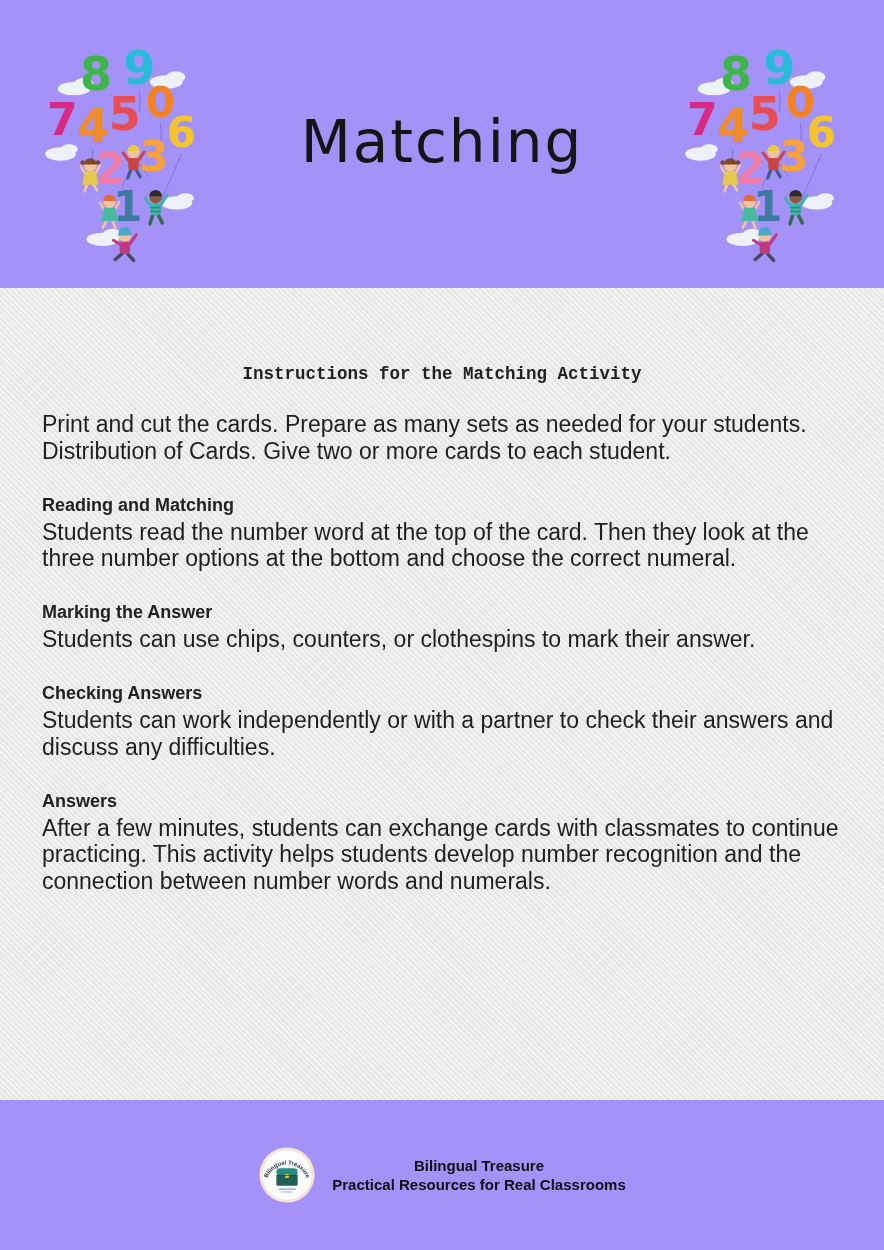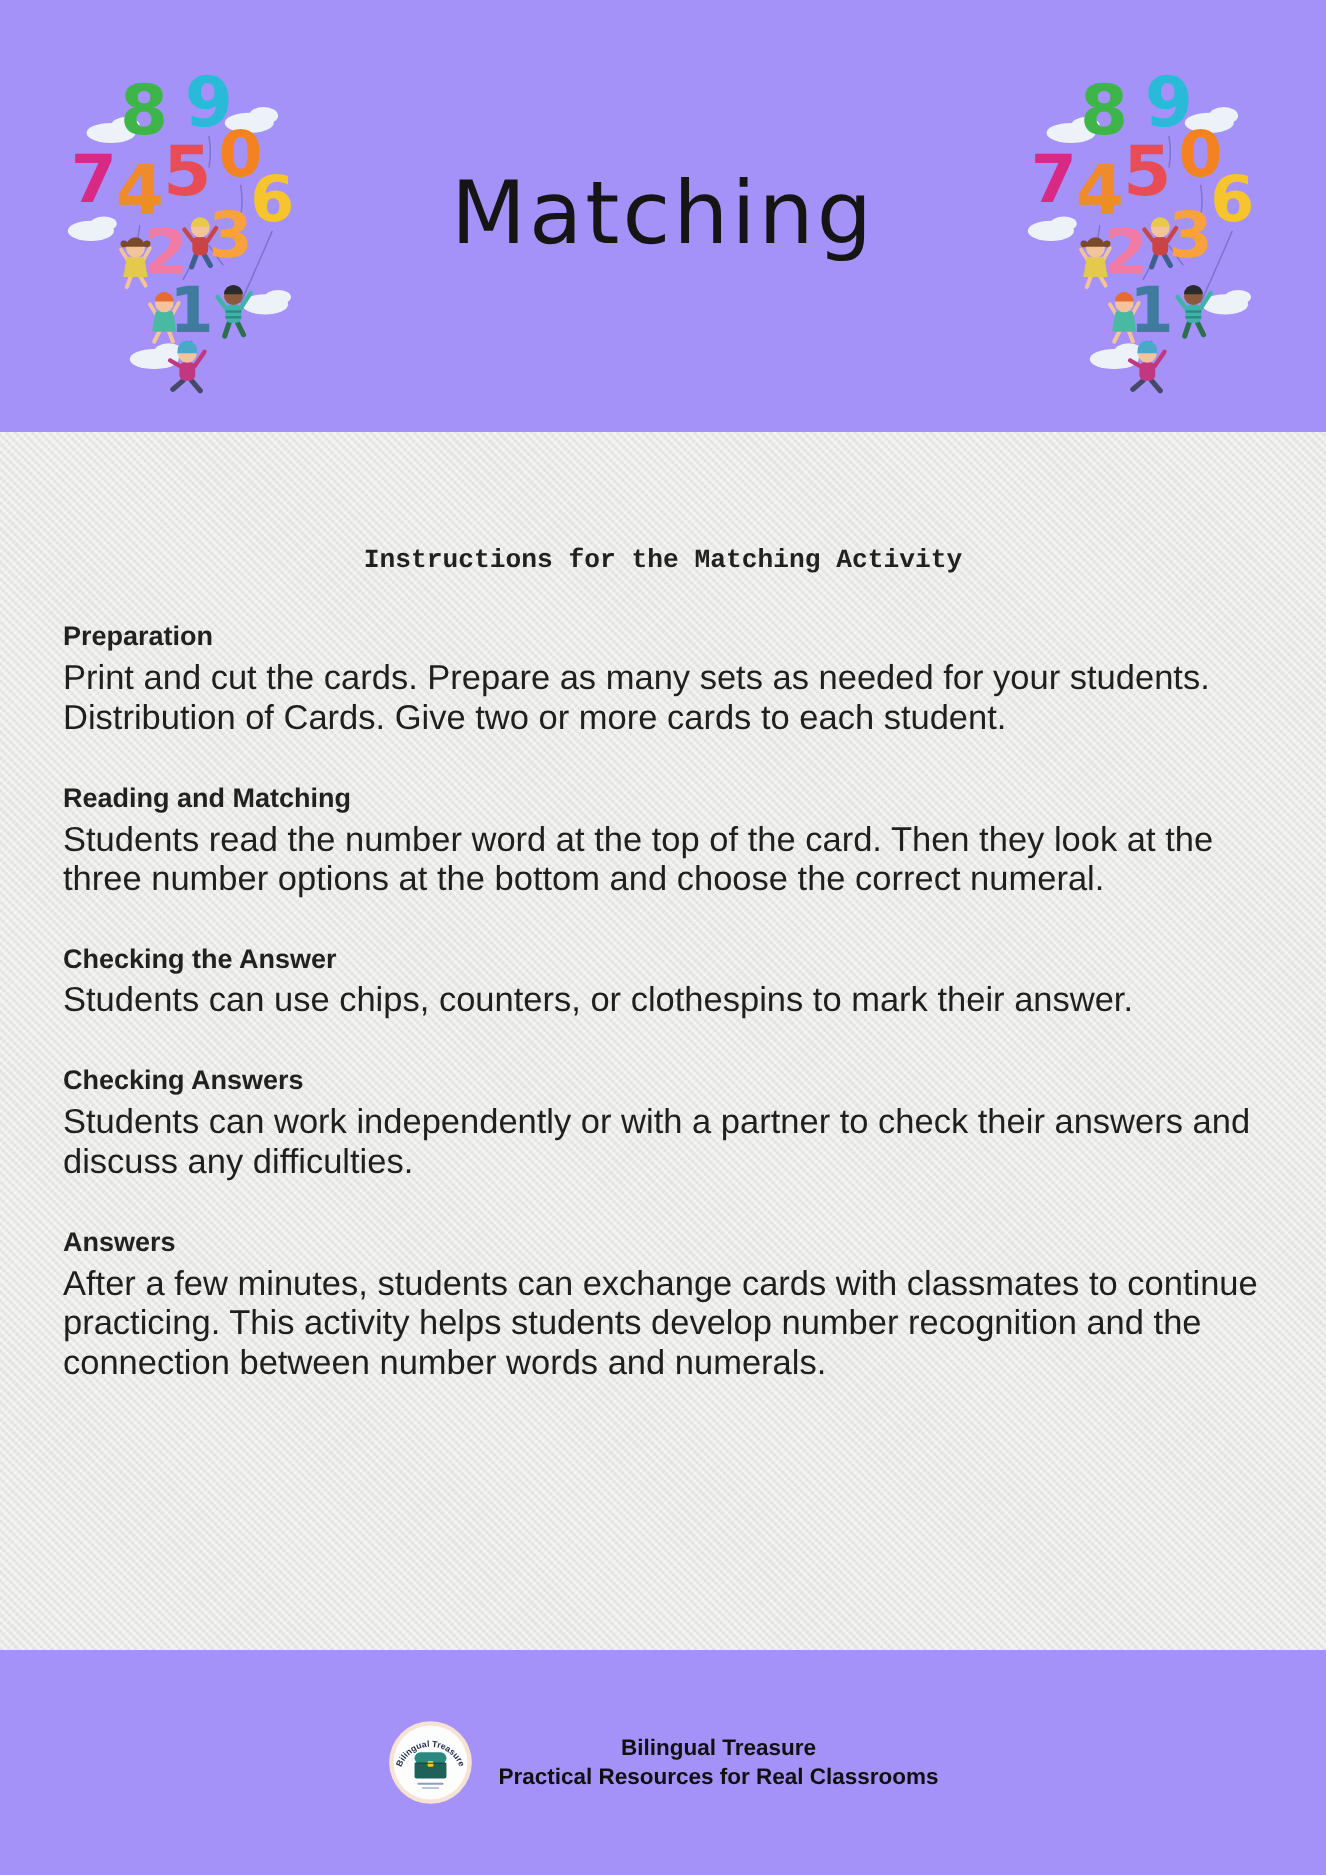--- a/index.html
+++ b/index.html
@@ -171,32 +171,31 @@
     <div class="page-title">Matching</div>
     <svg class="illo right" viewBox="0 0 200 260">
       <use href="#illo-art"></use>
     </svg>
   </div>
 
   <div class="content">
     <p class="intro-heading">Instructions for the Matching Activity</p>
 
     <div class="section">
-      <p class="section-title">Preparation</p>
       <p class="section-text">Print and cut the cards. Prepare as many sets as needed for your students.
 Distribution of Cards. Give two or more cards to each student.</p>
     </div>
 
     <div class="section">
       <p class="section-title">Reading and Matching</p>
       <p class="section-text">Students read the number word at the top of the card. Then they look at the three number options at the bottom and choose the correct numeral.</p>
     </div>
 
     <div class="section">
-      <p class="section-title">Checking the Answer</p>
+      <p class="section-title">Marking the Answer</p>
       <p class="section-text">Students can use chips, counters, or clothespins to mark their answer.</p>
     </div>
 
     <div class="section">
       <p class="section-title">Checking Answers</p>
       <p class="section-text">Students can work independently or with a partner to check their answers and discuss any difficulties.</p>
     </div>
 
     <div class="section">
       <p class="section-title">Answers</p>

